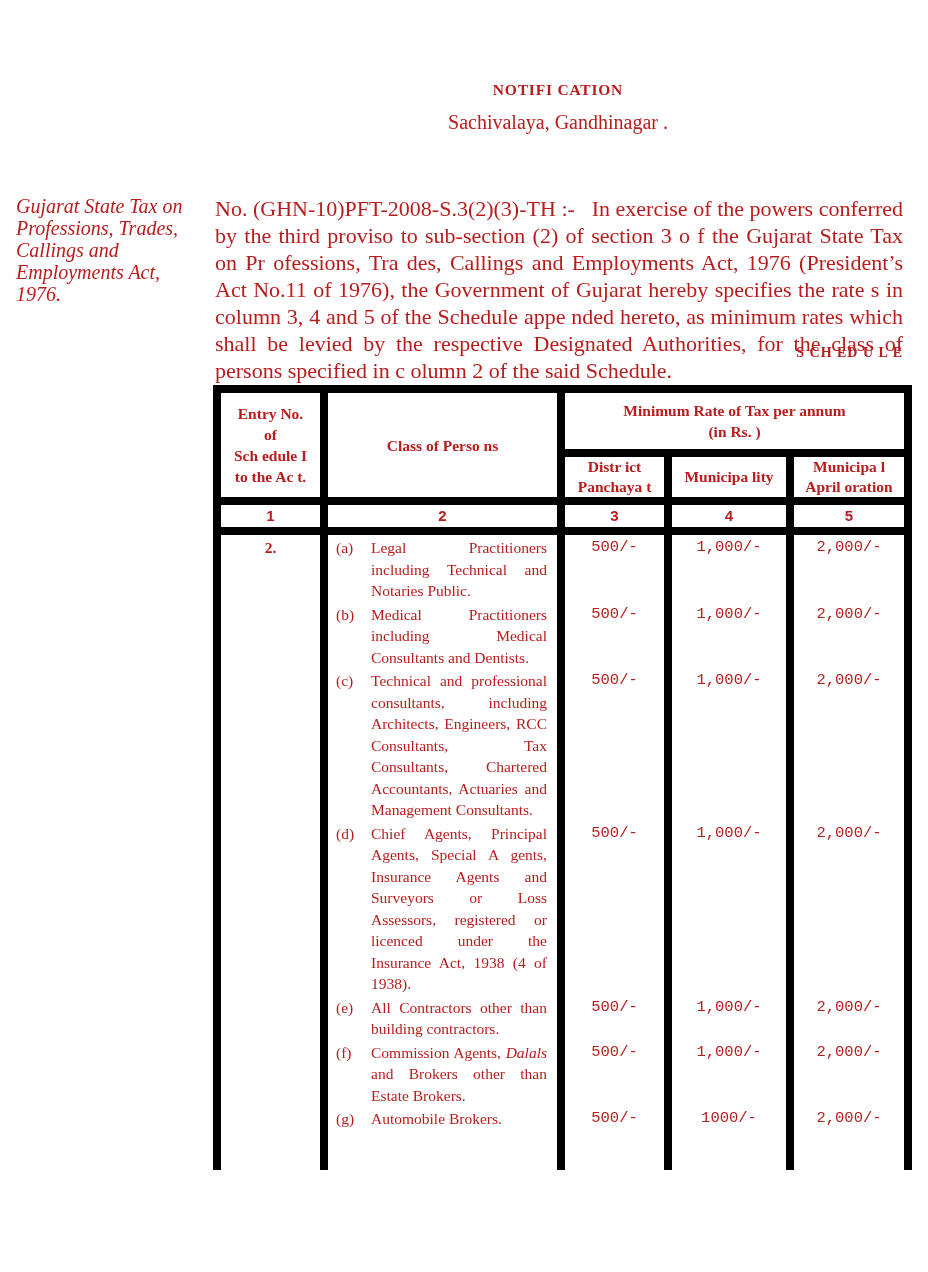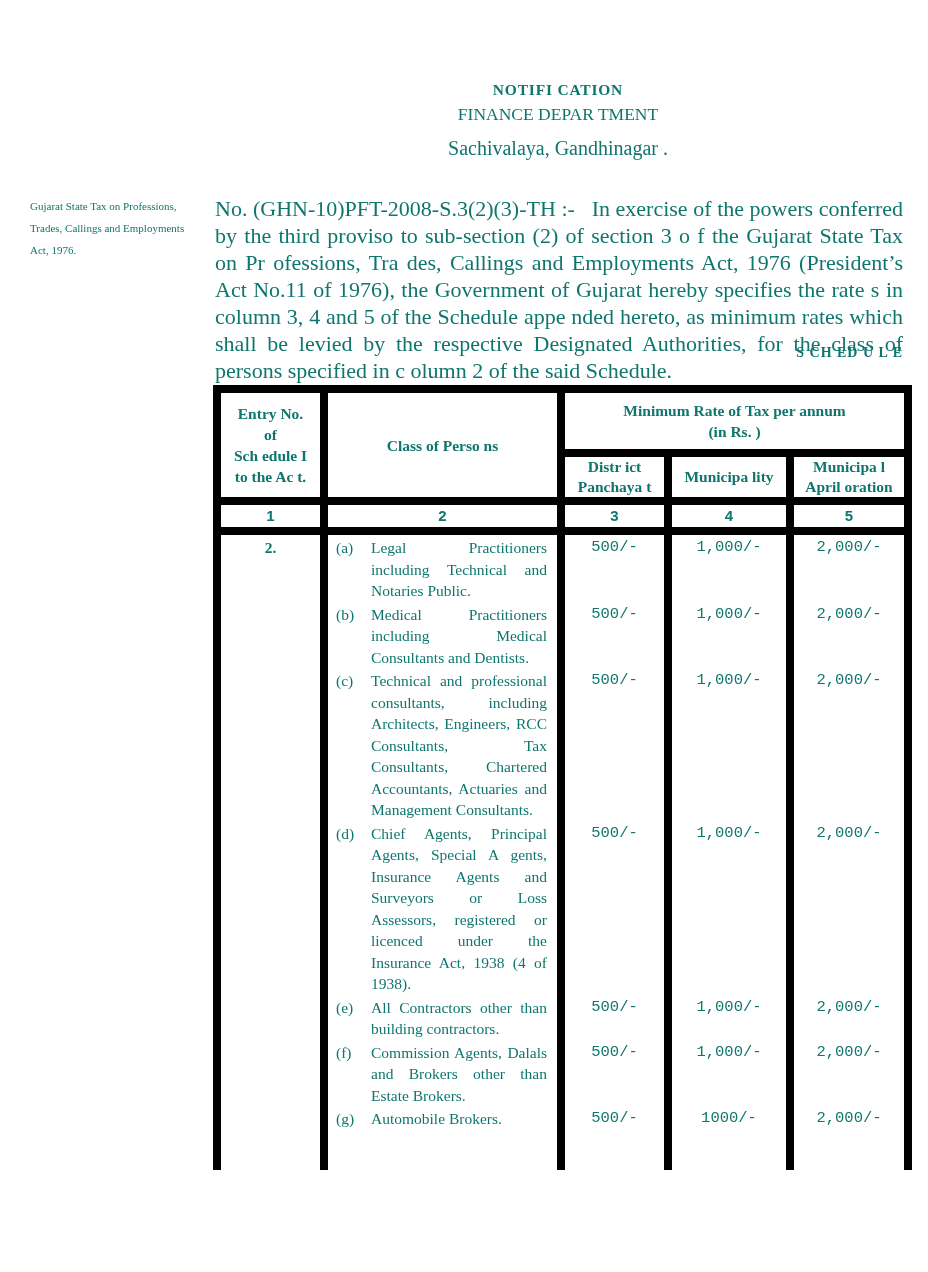--- a/index.html
+++ b/index.html
@@ -3,43 +3,43 @@
 <meta charset="utf-8">
 <style>
   * { margin: 0; padding: 0; box-sizing: border-box; }
   html, body { background: #ffffff; }
   body { width: 928px; }
   .page {
     position: relative;
     width: 928px;
     height: 1272px;
     background: #ffffff;
-    color: #0f766e;
+    color: #b91c1c;
     font-family: "Liberation Serif", serif;
     overflow: hidden;
     padding-left: 20px;
   }
 
   
   .doc-header {
     position: absolute;
     left: 213px; top: 81px; width: 690px;
     text-align: center;
   }
   .doc-header > div { white-space: pre; }
   .hdr-title  { font-weight: bold; font-size: 15.5px; letter-spacing: 0.8px; }
   .hdr-dept   { font-size: 17.5px; margin-top: 5px; }
   .hdr-place  { font-size: 20px;   margin-top: 12px; }
   .hdr-date   { font-size: 17px;   margin-top: 4px; }
 
   
   .margin-note {
     position: absolute;
-    left: 30px; top: 195px; width: 172px;
-    font-size: 11px; line-height: 22px;
+    left: 16px; top: 195px; width: 172px;
+    font-size: 20px; line-height: 22px; font-style: italic;
   }
 
   
   .para {
     position: absolute;
     left: 215px; top: 195px; width: 688px;
     font-size: 22px; line-height: 27px;
     text-align: justify;
   }
 
@@ -73,32 +73,31 @@
   }
   .body-row td {
     border-top: 0; border-bottom: 0;
     vertical-align: top;
   }
   .c-entry { text-align: center; font-weight: bold; padding-top: 2px; line-height: 21.5px; }
   .c-cop { padding: 2px 10px 0 8px; }
   .item { display: flex; line-height: 21.5px; }
   .item .mk { flex: 0 0 35px; }
   .item .tx { flex: 1 1 auto; text-align: justify; }
-  .it { }
+  .it { font-style: italic; }
   .c-rate { text-align: center; padding-top: 2px; line-height: 21.5px; font-family: Liberation Mono, monospace; }
   .last-row td { padding-bottom: 40px; }
 </style>
 </head>
 <body>
 
 <div class="page">
 
   <header class="doc-header">
     <div class="hdr-title">NOTIFI CATION</div>
-    <div class="hdr-dept">FINANCE DEPAR TMENT</div>
     <div class="hdr-place">Sachivalaya, Gandhinagar .</div>
   </header>
 
   <aside class="margin-note">Gujarat State Tax on Professions, Trades, Callings and Employments Act, 1976.</aside>
 
   <p class="para">No. (GHN-10)PFT-2008-S.3(2)(3)-TH :- &nbsp;&nbsp;In exercise of the powers conferred by the third proviso to sub-section (2) of section 3 o f the Gujarat State Tax on Pr ofessions, Tra des, Callings and Employments Act, 1976 (President’s Act No.11 of 1976), the Government of Gujarat hereby specifies the rate s in column 3, 4 and 5 of the Schedule appe nded hereto, as minimum rates which shall be levied by the respective Designated Authorities, for the class of persons specified in c olumn 2 of  the said Schedule.</p>
 
   <div class="schedule-title">S CH ED U L E</div>
 
   <table class="schedule-table">

